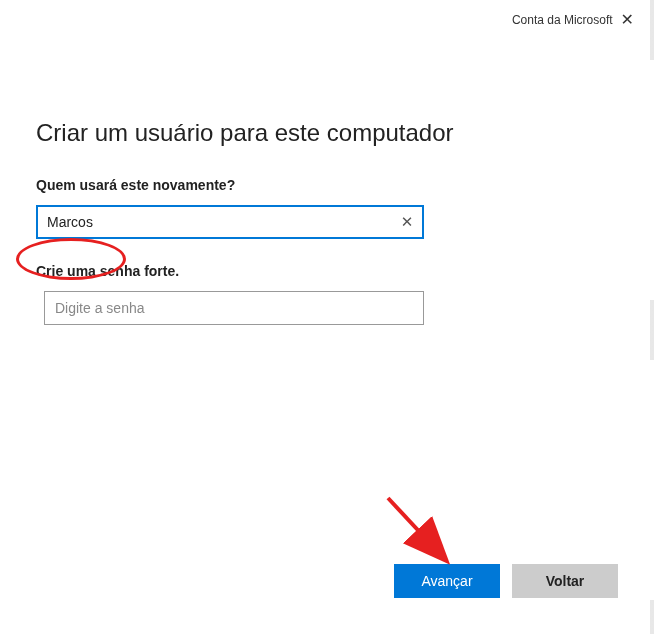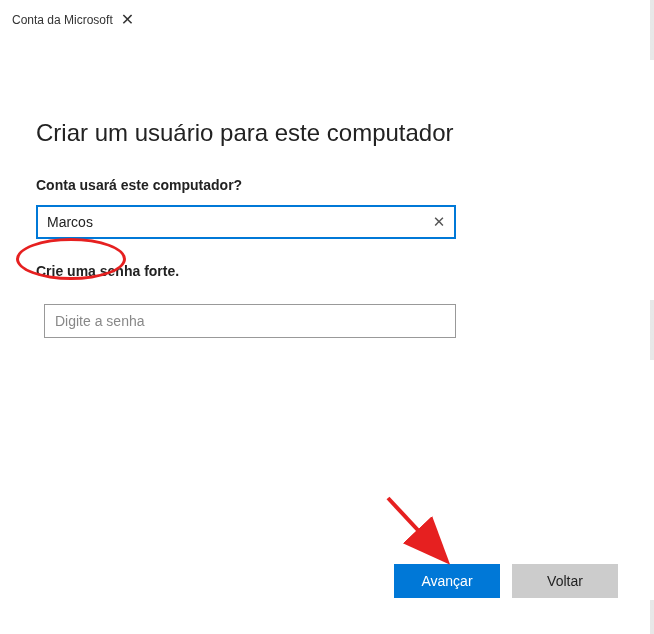--- a/index.html
+++ b/index.html
@@ -10,21 +10,21 @@
     }
     body {
       width: 654px;
       height: 634px;
       background: #ffffff;
       position: relative;
       overflow: hidden;
     }
     .titlebar {
       display: flex;
-      justify-content: flex-start;
+      justify-content: flex-end;
       align-items: center;
       padding: 8px 12px 4px 12px;
       font-size: 12px;
       color: #333;
     }
     .titlebar .close {
       font-size: 16px;
       cursor: pointer;
       padding: 2px 8px;
     }
@@ -45,21 +45,21 @@
       margin-bottom: 30px;
     }
     .label {
       font-size: 14px;
       font-weight: 600;
       color: #222;
       margin-bottom: 12px;
     }
     .input-wrap {
       position: relative;
-      width: 420px;
+      width: 388px;
       margin-bottom: 24px;
     }
     .text-input {
       width: 100%;
       height: 34px;
       padding: 0 34px 0 10px;
       font-size: 14px;
       border: 1px solid #999;
       outline: none;
       background: #fff;
@@ -80,21 +80,21 @@
       width: 30px;
       height: 30px;
       display: flex;
       align-items: center;
       justify-content: center;
       cursor: pointer;
       font-size: 15px;
       color: #555;
     }
     .section-gap {
-      margin-bottom: 25px;
+      margin-bottom: 12px;
     }
     .stack-input {
       margin-bottom: 8px;
       padding-left: 8px;
     }
     .footer {
       position: absolute;
       bottom: 36px;
       right: 36px;
       display: flex;
@@ -108,20 +108,21 @@
       cursor: pointer;
       padding: 0 18px;
     }
     .btn-primary {
       background: #0078d7;
       color: #fff;
     }
     .btn-secondary {
       background: #ccc;
       color: #222;
+      font-weight: bold;
     }
     
     .anno-ellipse {
       position: absolute;
       border: 3px solid #e62020;
       border-radius: 50%;
       pointer-events: none;
     }
     .anno-arrow {
       position: absolute;
@@ -145,21 +146,21 @@
 <body>
 
 <div class="titlebar">
   <span>Conta da Microsoft</span>
   <span class="close">✕</span>
 </div>
 
 <div class="content">
   <h1 class="heading">Criar um usuário para este computador</h1>
 
-  <div class="label">Conta usará este computador?</div>
+  <div class="label">Quem usará este novamente?</div>
   <div class="input-wrap">
     <input class="text-input focused" type="text" value="Marcos" style="">
     <span class="clear-btn">✕</span>
   </div>
 
   <div class="label section-gap">Crie uma senha forte.</div>
   <div class="input-wrap stack-input">
     <input class="text-input" type="password" placeholder="Digite a senha" style="">
   </div>
 </div>

